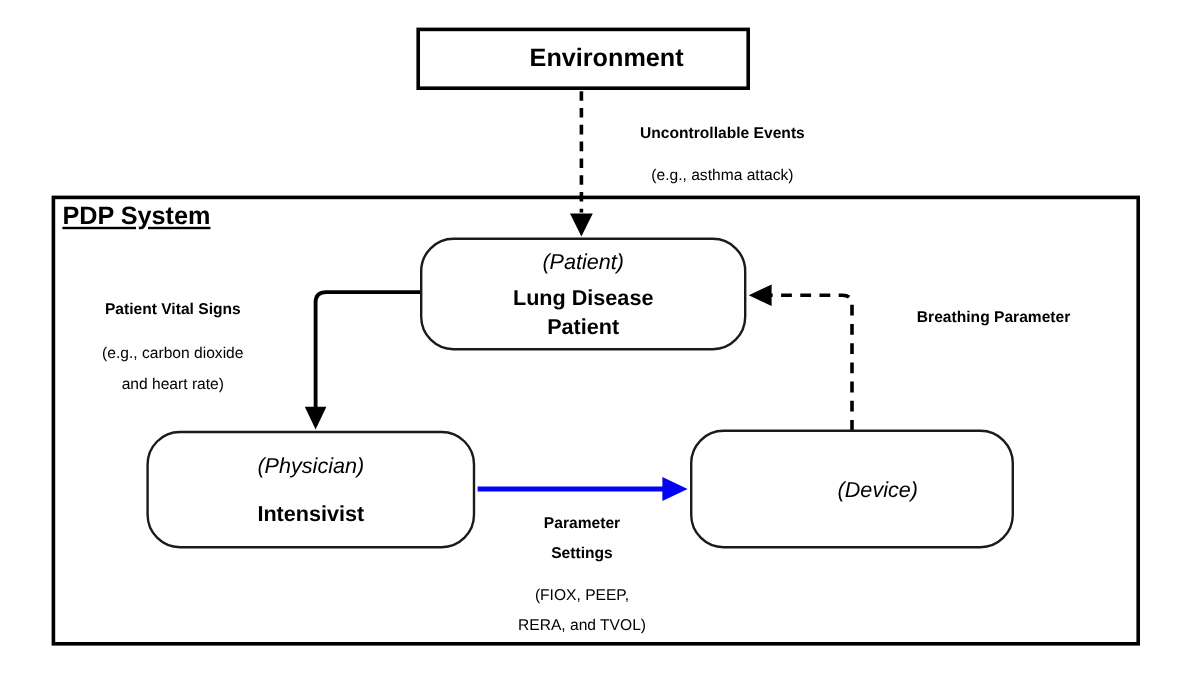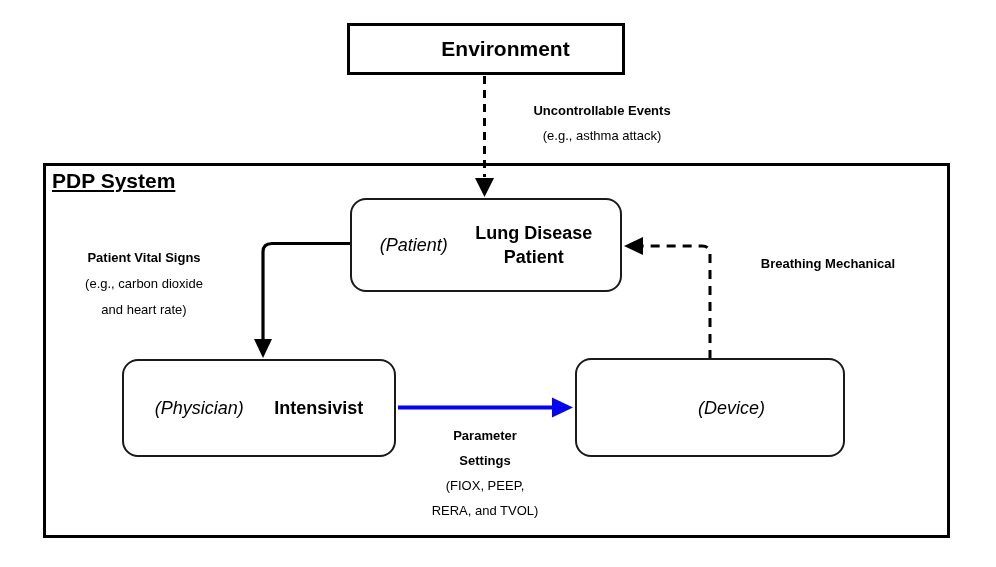--- a/index.html
+++ b/index.html
@@ -40,43 +40,44 @@
     position: absolute;
     left: 52px; top: 169px;
     font-size: 21px; font-weight: bold;
     white-space: nowrap;
     text-decoration: underline;
   }
   .node {
     position: absolute;
     box-sizing: border-box;
     border: 2.5px solid #1a1a1a;
-    border-radius: 16px;
+    border-radius: 28px;
     background: #ffffff;
     display: flex;
+    flex-direction: column;
     align-items: center;
     justify-content: space-evenly;
     text-align: center;
     font-size: 18px;
     line-height: 24px;
   }
   .node .role { font-style: italic; }
   .node .nname { font-weight: bold; white-space: pre-line; }
   .node-patient  { left: 350px; top: 198px; width: 272px; height: 94px; }
   .node-physician{ left: 122px; top: 359px; width: 274px; height: 98px; }
   .node-device   { left: 575px; top: 358px; width: 270px; height: 99px; padding-left: 43px; }
   .flow {
     position: absolute;
     text-align: center;
     font-size: 13px;
     line-height: 25px;
   }
   .flow.tall { line-height: 26px; }
   .flow .flow-title { font-weight: bold; white-space: pre-line; }
-  .flow .flow-detail { white-space: pre-line; }
+  .flow .flow-detail { white-space: pre-line; margin-top: 10px; }
   .flow-uncontrollable { left: 490px; top: 98px;  width: 224px; }
   .flow-vital          { left: 34px;  top: 245px; width: 220px; }
   .flow-breathing      { left: 715px; top: 251px; width: 226px; }
   .flow-parameters     { left: 375px; top: 423px; width: 220px; }
 </style>
 </head>
 <body>
 
 <div class="stage">
 
@@ -130,21 +131,21 @@
     <div class="flow-detail">(e.g., asthma attack)</div>
   </div>
 
   <div class="flow flow-vital tall">
     <div class="flow-title">Patient Vital Signs</div>
     <div class="flow-detail">(e.g., carbon dioxide
 and heart rate)</div>
   </div>
 
   <div class="flow flow-breathing tall">
-    <div class="flow-title">Breathing Mechanical</div>
+    <div class="flow-title">Breathing Parameter</div>
   </div>
 
   <div class="flow flow-parameters">
     <div class="flow-title">Parameter
 Settings</div>
     <div class="flow-detail">(FIOX, PEEP,
 RERA, and TVOL)</div>
   </div>
 
 </div>

